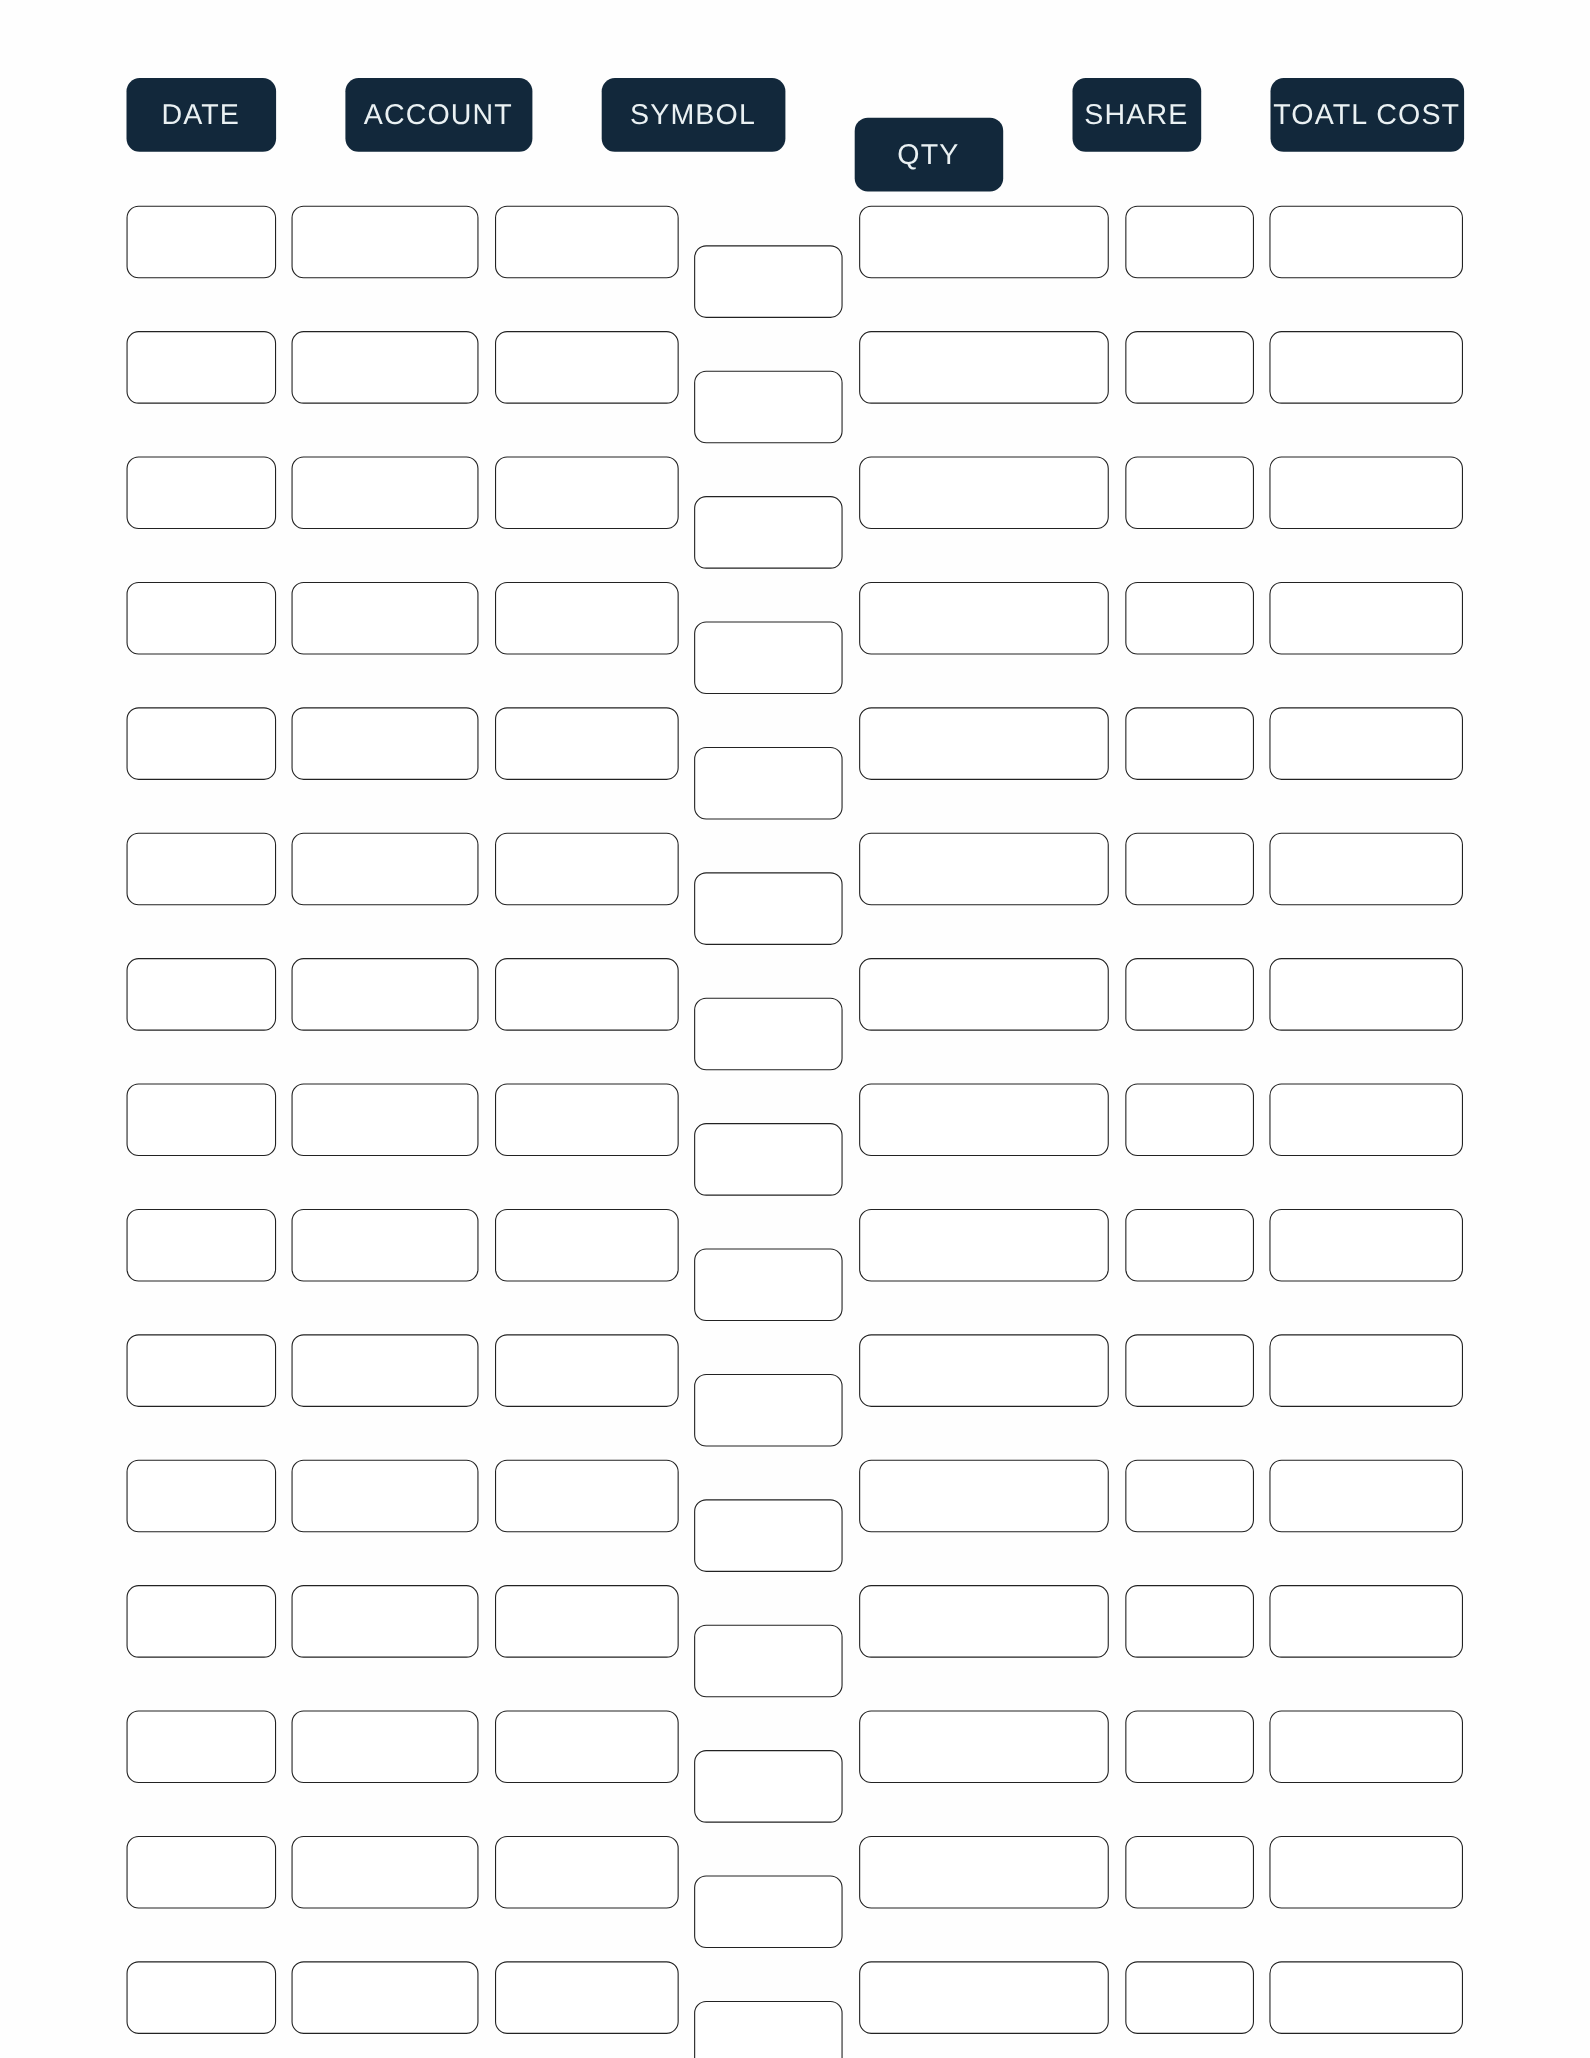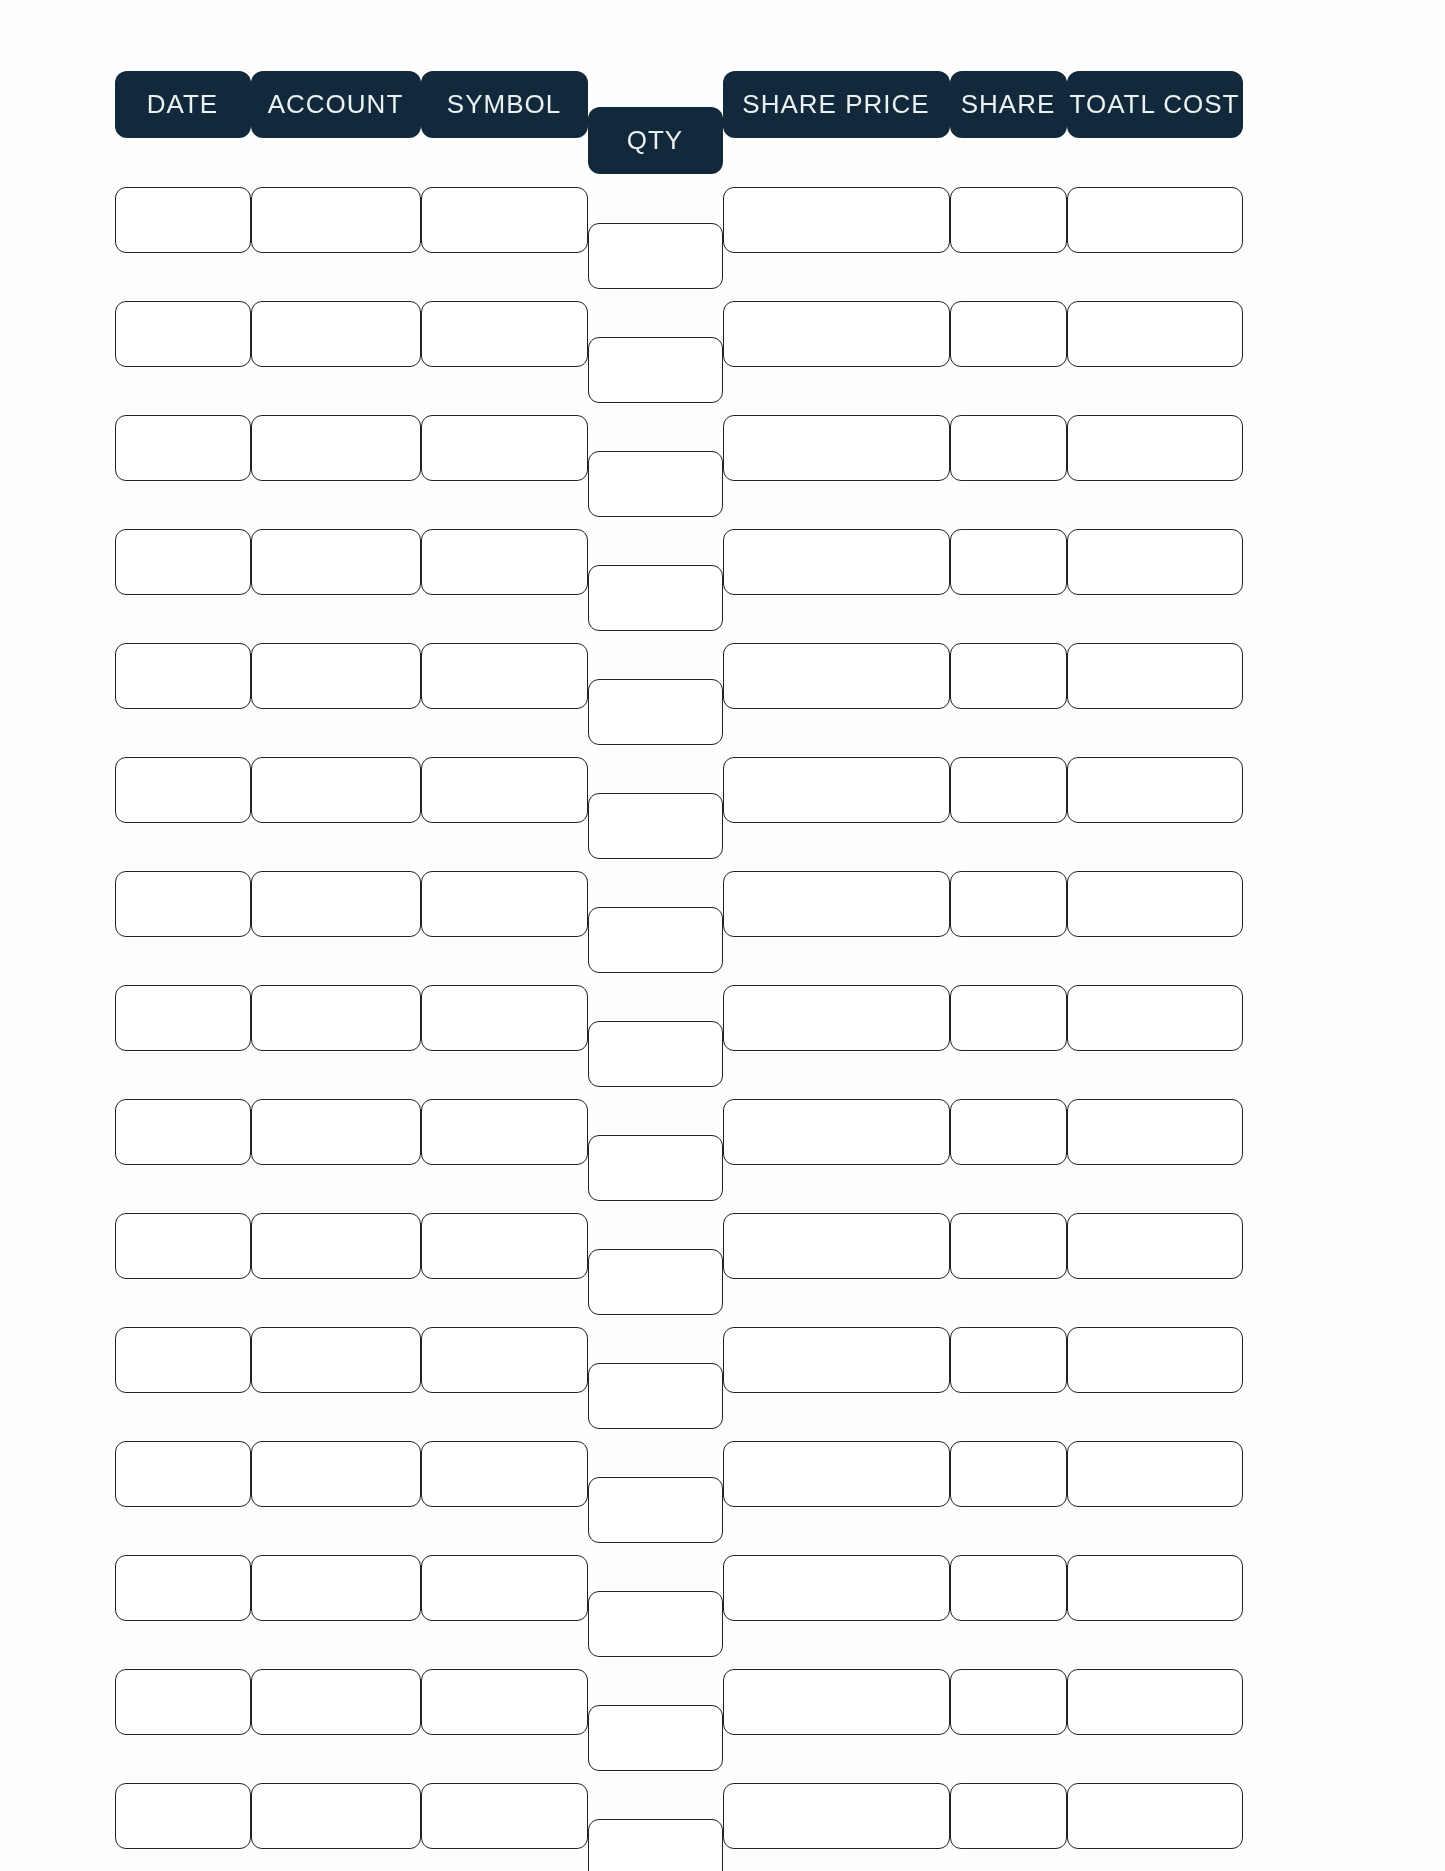--- a/index.html
+++ b/index.html
@@ -37,21 +37,21 @@
     transform-origin:center;
     white-space:nowrap;
     text-shadow:-3px 3px 0 rgba(199,110,100,0.45);
   }
   .table{
     width:1216px;
     margin:71px auto 0 auto;
   }
   .trow{
     display:flex;
-    justify-content:flex-start;
+    justify-content:space-between;
     margin-bottom:12px;
   }
   .trow.header{
     margin-bottom:13px;
   }
   .hcell{
     height:67px;
     background:var(--header-bg);
     border-radius:12px;
     color:var(--header-text);
@@ -83,21 +83,20 @@
 <div class="page">
 
 
   <div class="table">
 
     <div class="trow header">
       <div class="hcell col-0">DATE</div>
       <div class="hcell col-1">ACCOUNT</div>
       <div class="hcell col-2">SYMBOL</div>
       <div class="hcell col-3">QTY</div>
-      <div class="hcell col-4">SHARE PRICE</div>
       <div class="hcell col-5">SHARE</div>
       <div class="hcell col-6">TOATL COST</div>
     </div>
 
     <div id="table-body">
         <div class="trow">
           <div class="cell col-0"></div>
           <div class="cell col-1"></div>
           <div class="cell col-2"></div>
           <div class="cell col-3"></div>

